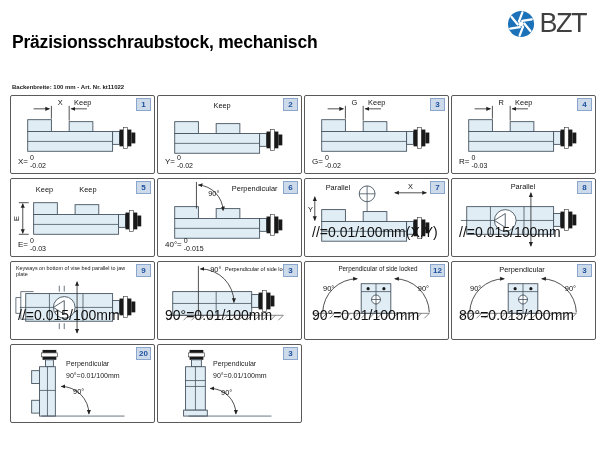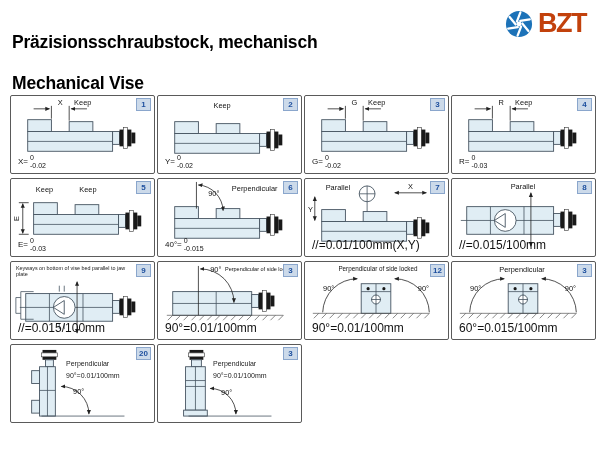--- a/index.html
+++ b/index.html
@@ -3,28 +3,28 @@
 <meta charset="utf-8">
 <style>
   html,body{margin:0;padding:0}
   body{width:600px;height:449px;background:#fff;font-family:"Liberation Sans",sans-serif;position:relative;overflow:hidden}
   .header{position:relative;height:93px;padding:11px 16px 0 12px;box-sizing:border-box}
   .title{font-size:17.5px;font-weight:bold;letter-spacing:-0.2px;line-height:1.18;color:#000;white-space:pre-line}
   .title .tline{display:block}
   .variants{margin-top:10px;font-size:6px;font-weight:bold;color:#1a1a1a;line-height:1.6}
   .variants span{display:block}
   .logo{position:absolute;top:8px;right:14px;display:flex;align-items:center;gap:5px}
-  .logo-text{font-size:27px;font-weight:700;letter-spacing:-1.5px;color:#c2410c}
+  .logo-text{font-size:27px;font-weight:400;letter-spacing:-1.5px;color:#404040}
   .grid{position:absolute;left:10px;top:95px;display:grid;grid-template-columns:repeat(4,145px);grid-auto-rows:79px;column-gap:2px;row-gap:4px}
   .panel{position:relative;border:1px solid #5a5a5a;border-radius:2px;background:#fff;box-sizing:border-box}
   .badge{position:absolute;top:2px;right:3px;min-width:11px;height:11px;background:#ccdaea;border:1px solid #8aa6cc;color:#1d4f9e;font-size:8px;font-weight:bold;text-align:center;line-height:11px;padding:0 1px;z-index:2}
   .draw{position:absolute;left:0;top:0;width:143px;height:77px}
   .tol{position:absolute;left:7px;bottom:3px;display:flex;align-items:center;gap:2px;font-size:8px;color:#111;z-index:2}
   .tol .stack{display:flex;flex-direction:column;font-size:7px;line-height:1.15}
-  .res{position:absolute;left:7px;bottom:4px;font-size:12px;color:#111;z-index:2}
+  .res{position:absolute;left:7px;bottom:16px;font-size:14px;color:#111;z-index:2}
   .ptitle9{position:absolute;left:5px;top:3px;right:19px;font-size:5.4px;color:#222;z-index:2}
   .vtext{position:absolute;left:55px;top:13px;font-size:7px;line-height:1.7;color:#222;z-index:2}
   .vtext span{display:block}
   svg .body{fill:#e0edf4;stroke:#44525f;stroke-width:0.9}
   svg .wbody{fill:#fff;stroke:#44525f;stroke-width:0.9}
   svg .ln{stroke:#44525f;stroke-width:0.8;fill:none}
   svg .dim{stroke:#222;stroke-width:0.8;fill:none}
   svg .dark{fill:#191919}
   svg .lite{fill:#fbfbfb;stroke:#333;stroke-width:0.6}
   svg .hl{stroke:#555;stroke-width:0.7;fill:none}
@@ -76,21 +76,20 @@
     <g id="hatchG">
       <line class="hl" x1="0" y1="0" x2="118" y2="0"></line>
       <path class="hl" d="M6,0 l-5,5 M14,0 l-5,5 M22,0 l-5,5 M30,0 l-5,5 M38,0 l-5,5 M46,0 l-5,5 M54,0 l-5,5 M62,0 l-5,5 M70,0 l-5,5 M78,0 l-5,5 M86,0 l-5,5 M94,0 l-5,5 M102,0 l-5,5 M110,0 l-5,5 M118,0 l-5,5"></path>
     </g>
   </defs>
 </svg>
 
 <div class="header">
   <div class="title">
     <span class="tline">Präzisionsschraubstock, mechanisch</span>
-    <span class="tline">Mechanical Vise</span>
   </div>
   <div class="variants">
     <span>Backenbreite: 100 mm - Art. Nr. kt11022</span>
     <span>Backenbreite: 130 mm - Art. Nr. kt11023</span>
     <span>Backenbreite: 160 mm - Art. Nr. kt11024</span>
   </div>
   <div class="logo">
     <svg width="28" height="28" viewBox="0 0 30 30">
       <circle cx="15" cy="15" r="14" fill="#1c72b8"></circle>
       <g stroke="#fff" stroke-width="2.4" stroke-linecap="round">
@@ -295,21 +294,21 @@
     <span class="badge">3</span>
     <svg class="draw" viewBox="0 0 143 78">
       <text x="70" y="10" text-anchor="middle">Perpendicular</text>
       <use href="#viseEnd"></use>
       <path class="dim" d="M17,51 A35,35 0 0 1 52,17" marker-end="url(#arr)"></path>
       <path class="dim" d="M125,51 A35,35 0 0 0 90,17" marker-end="url(#arr)"></path>
       <text x="23" y="29" text-anchor="middle">90°</text>
       <text x="119" y="29" text-anchor="middle">90°</text>
       <use href="#hatchG" x="7" y="52"></use>
     </svg>
-    <div class="res">60°=0.015/100mm</div>
+    <div class="res">80°=0.015/100mm</div>
   </div>
 
   <div class="panel">
     <span class="badge">20</span>
     <div class="vtext">
       <span>Perpendicular</span>
       <span>90°=0.01/100mm</span>
     </div>
     <svg class="draw" viewBox="0 0 143 78">
       <rect class="dark" x="31" y="5" width="14" height="3"></rect>

